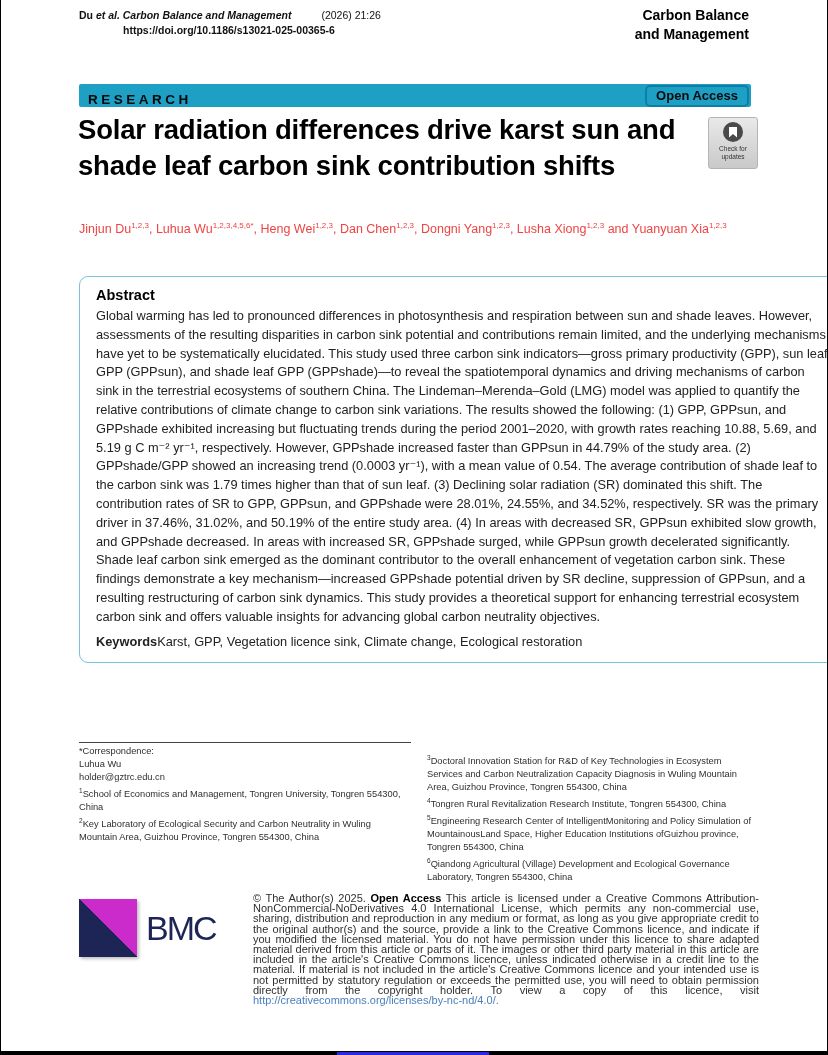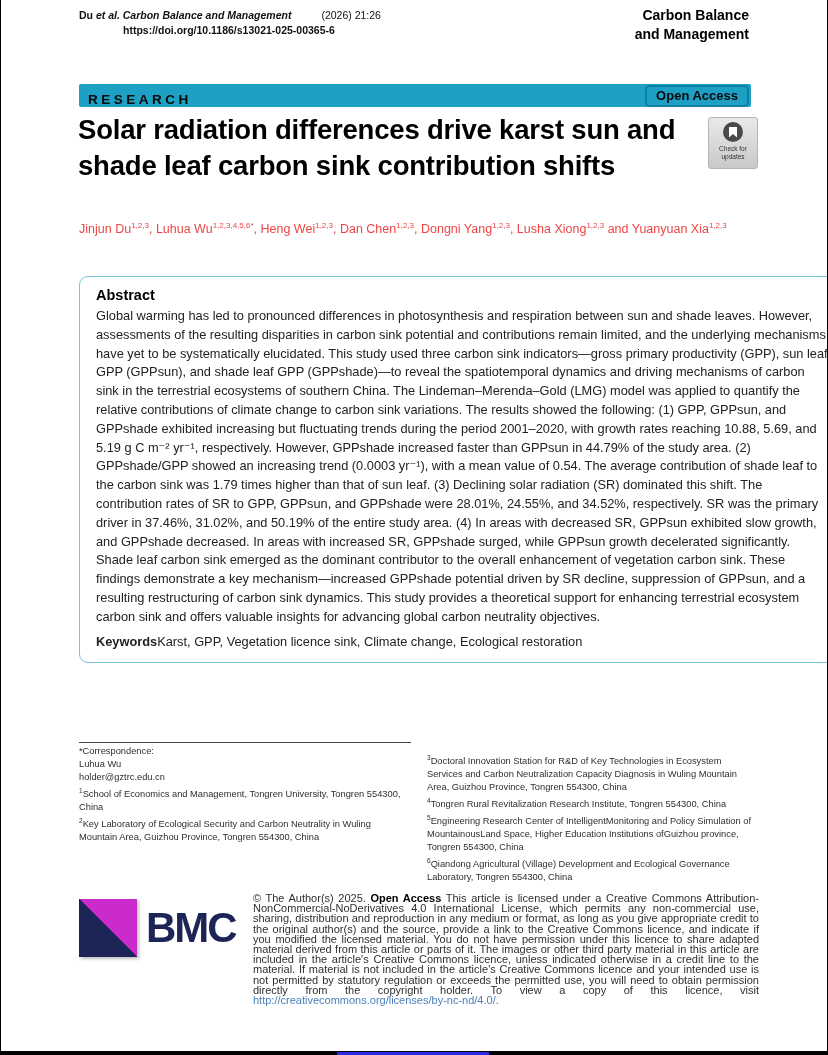--- a/index.html
+++ b/index.html
@@ -54,21 +54,21 @@
   .fn-col { font-size:9.3px; line-height:13px; color:#2e2e2e; }
   .fn-col-left { width:332px; border-top:1px solid #444; padding-top:2px; }
   .fn-col-right { width:330px; padding-top:9px; }
   .fn-entry sup { font-size:6.5px; }
   
   .footer { position:absolute; left:78px; top:893px; width:680px; display:flex; align-items:flex-start; }
   .bmc-logo { width:174px; display:flex; align-items:center; gap:9px; padding-top:6px; }
   .bmc-square { width:58px; height:58px;
     background:linear-gradient(to bottom left,#cb2bcb 0 49.6%,#1d2456 50% 100%);
     box-shadow:2px 2px 3px rgba(0,0,0,0.25); }
-  .bmc-word { font-size:42px; font-weight:700; color:#1d2456; letter-spacing:-2px; line-height:54px; }
+  .bmc-word { font-size:34px; font-weight:400; color:#1d2456; letter-spacing:-2px; line-height:54px; }
   .license { width:506px; font-size:11px; line-height:10.2px; color:#2f2f2f; text-align:justify; }
   .license b { color:#000; }
   .license-link { color:#4a7ebd; text-decoration:none; cursor:pointer; }
   
   .bottom-bar { position:absolute; left:0; bottom:0; width:828px; height:4px; background:#000; }
   .bottom-accent { position:absolute; left:336px; bottom:0; width:152px; height:3px; background:#2a2ae0; }
 </style>
 </head>
 <body>
 

